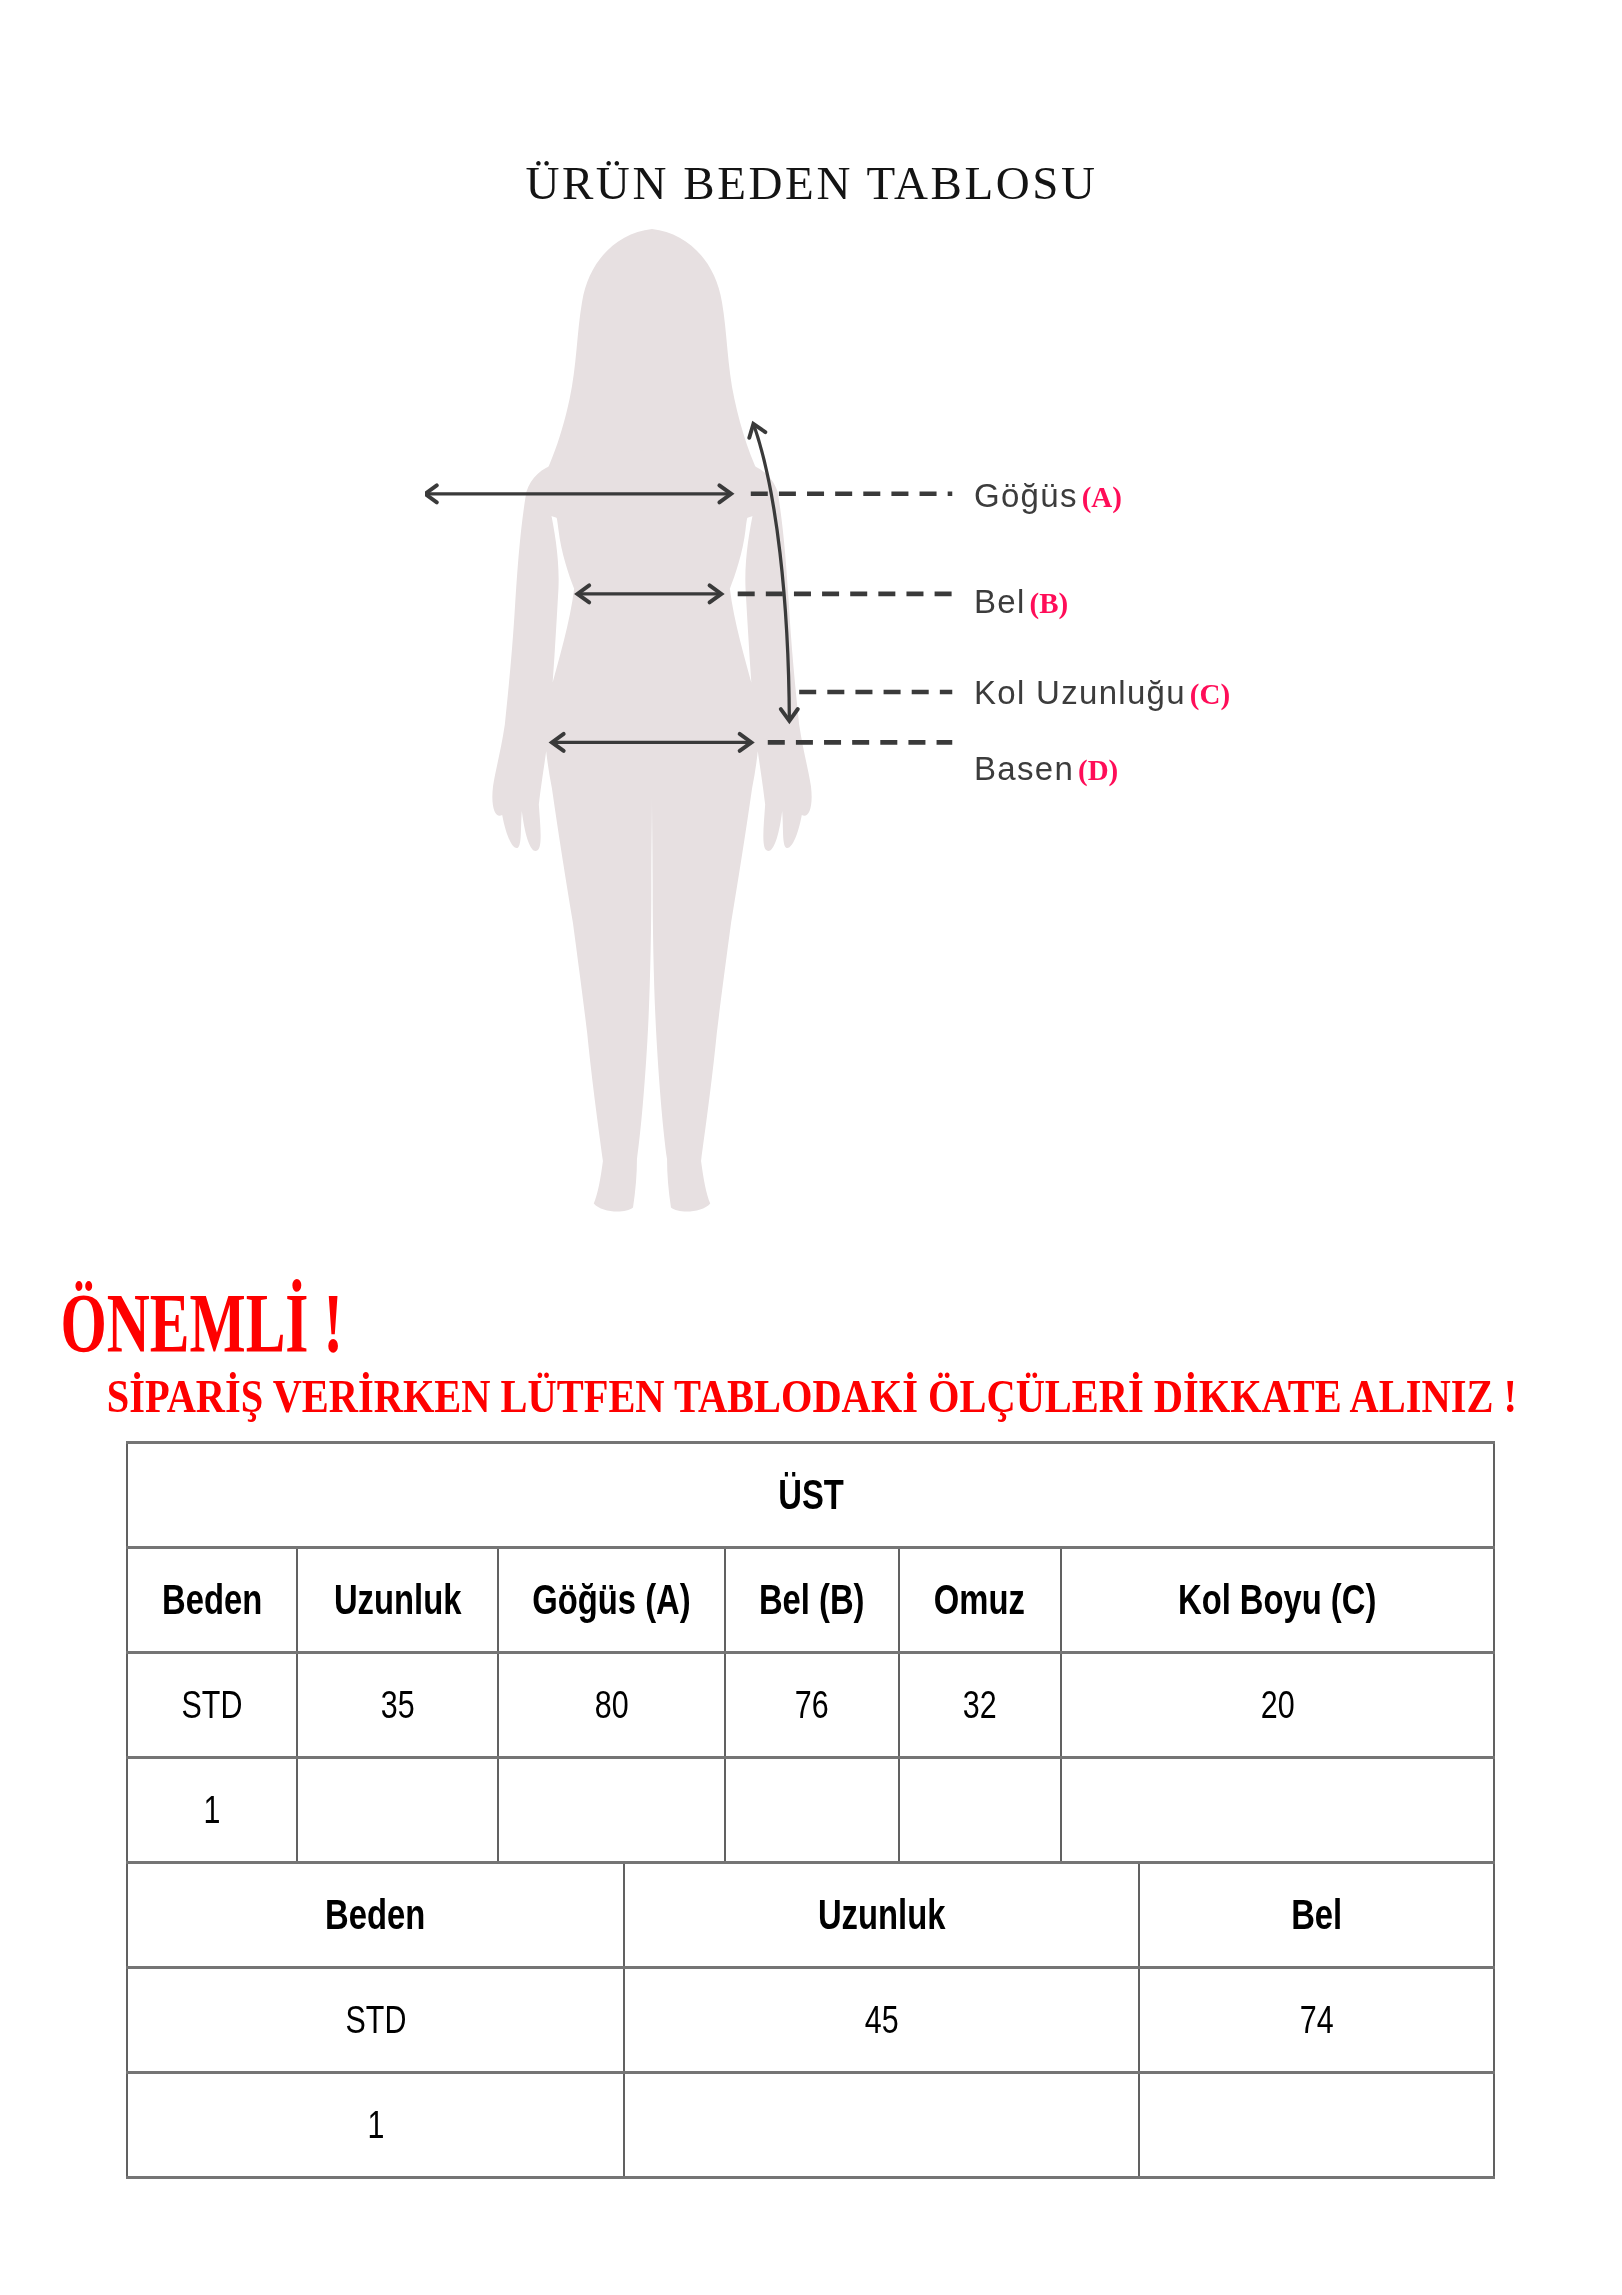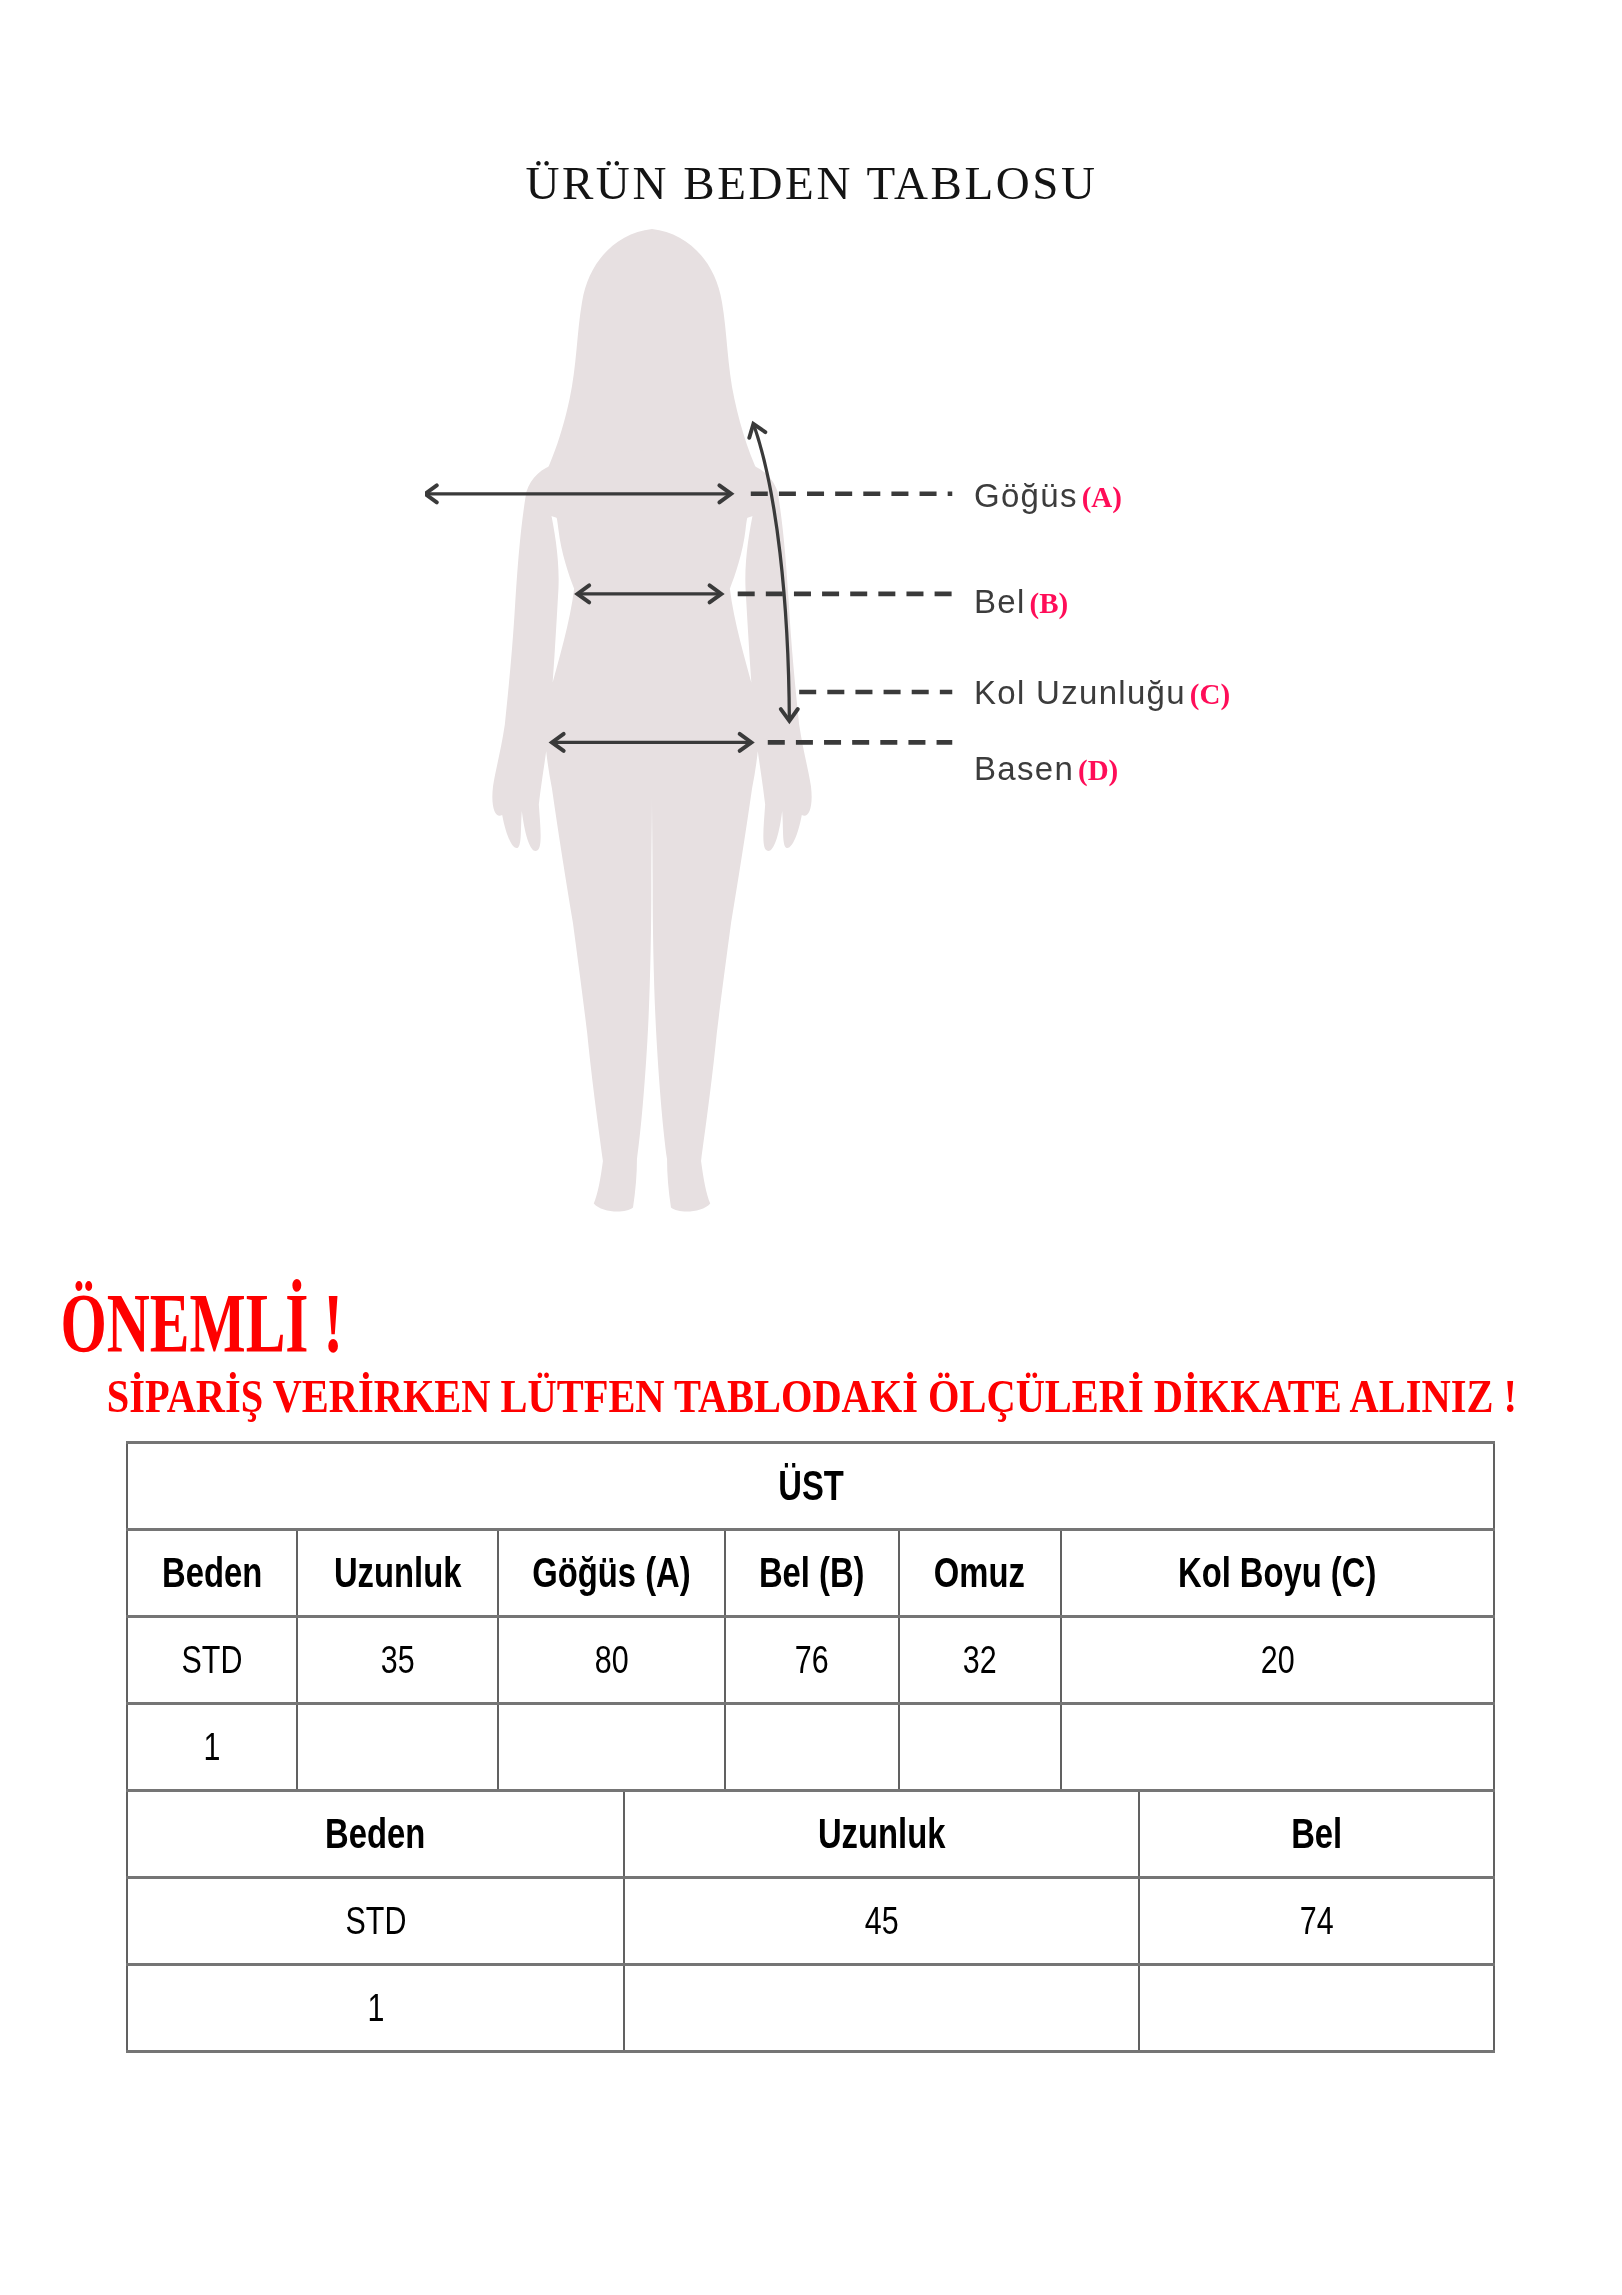--- a/index.html
+++ b/index.html
@@ -88,21 +88,21 @@
     border-collapse:collapse;
     table-layout:fixed;
   }
   .size-table td{
     border:2.6px solid #616161;
     border-top:3.9px solid #757575;
     border-bottom:3.9px solid #757575;
     text-align:center;
     vertical-align:middle;
     height:84px;
-    padding:0;
+    padding:9px;
     color:#000;
     overflow:hidden;
   }
   .cell-head{
     display:inline-block;
     font-weight:bold;
     font-size:42px;
     transform:scaleX(0.78);
     transform-origin:center;
     white-space:nowrap;

